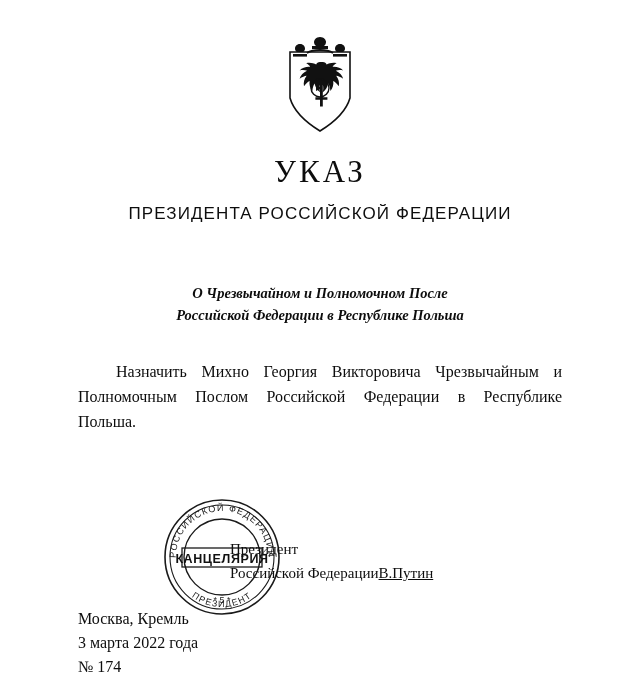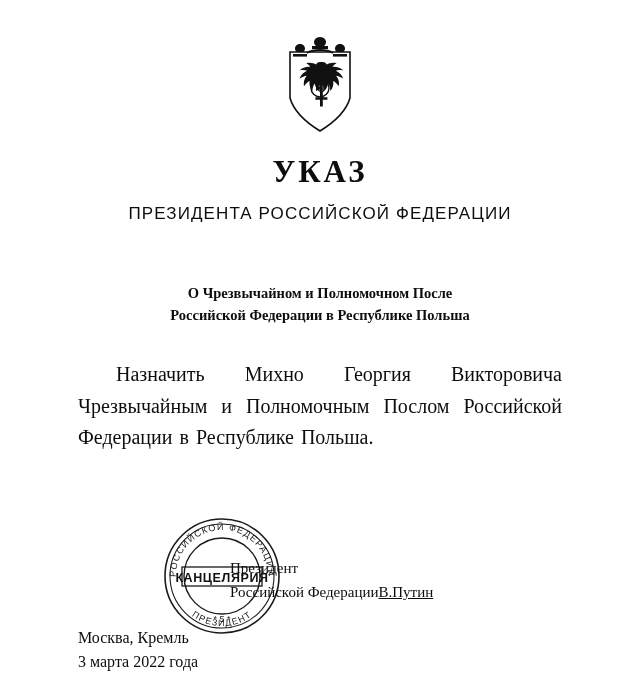--- a/index.html
+++ b/index.html
@@ -30,21 +30,21 @@
   }
   .emblem {
     width: 86px;
     height: 104px;
   }
 
   
   .doc-title {
     text-align: center;
     font-size: 31px;
-    font-weight: bold;
+    font-weight: normal;
     letter-spacing: 3px;
     margin-top: 22px;
     font-family: "Liberation Serif", serif;
   }
   .doc-subtitle {
     text-align: center;
     font-size: 17px;
     font-weight: normal;
     letter-spacing: 1.1px;
     margin-top: 14px;
@@ -52,27 +52,28 @@
   }
 
   
   .heading {
     text-align: center;
     font-size: 14.5px;
     font-weight: bold;
     line-height: 1.55;
     margin-top: 58px;
     font-family: "Liberation Serif", serif;
+    font-style: italic;
   }
   .heading div { white-space: nowrap; }
 
   
   .body-text {
     margin-top: 32px;
-    font-size: 20px;
+    font-size: 16px;
     line-height: 1.58;
     text-align: justify;
     text-indent: 38px;
     font-family: "Liberation Serif", serif;
     word-spacing: 2px;
   }
 
   
   .signature-area {
     position: relative;

